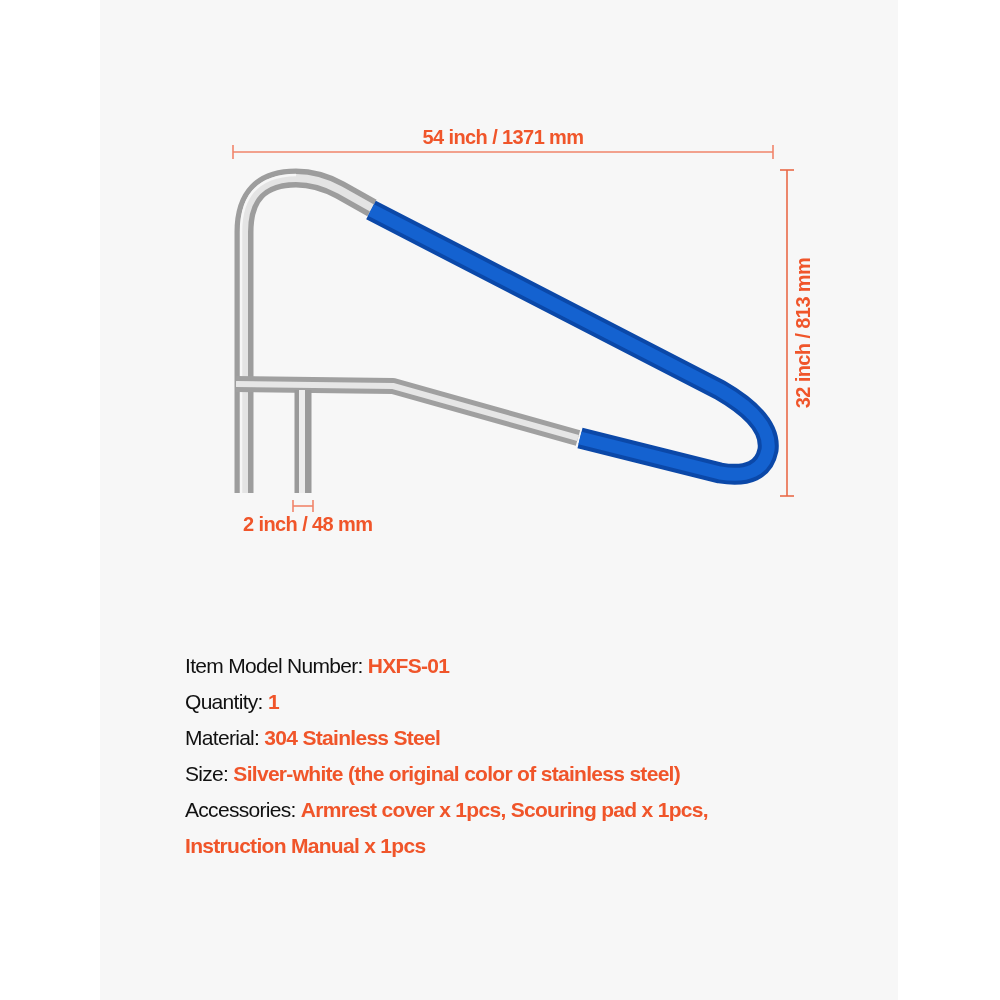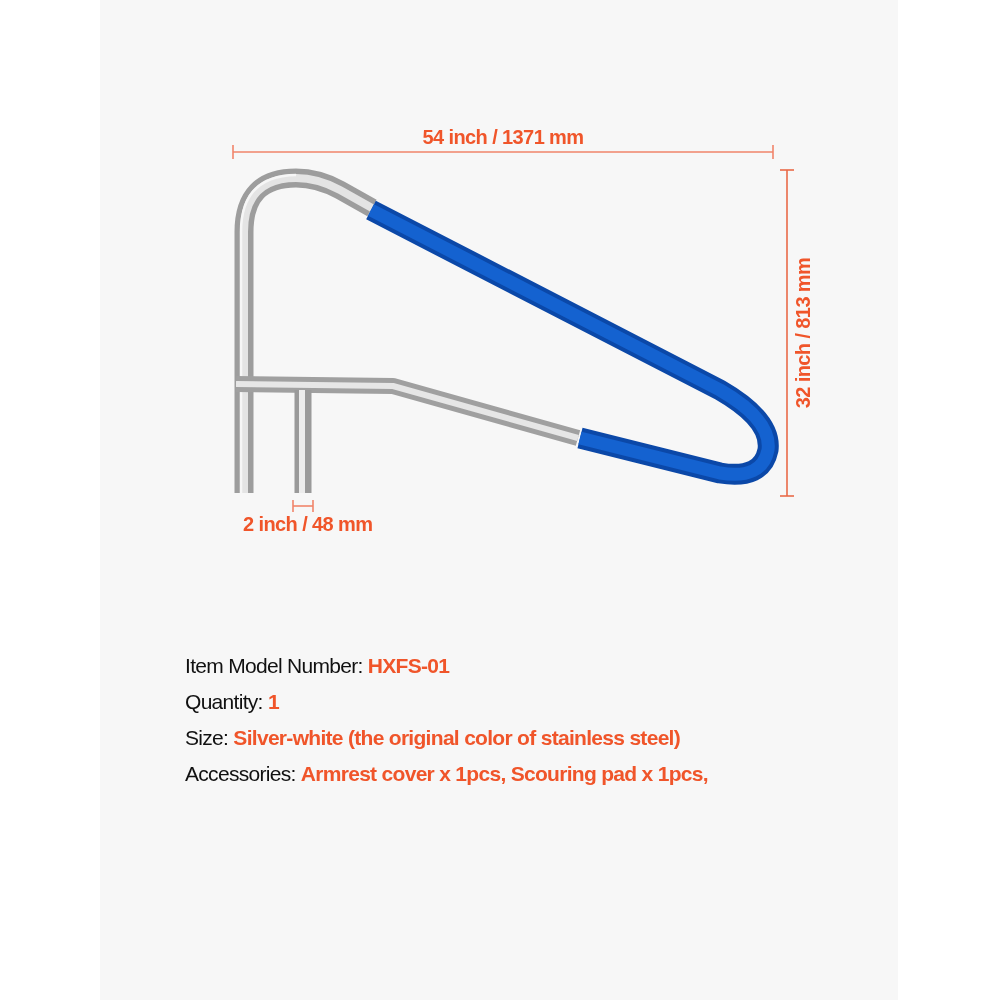--- a/index.html
+++ b/index.html
@@ -138,18 +138,24 @@
 <div class="dim-label dim-tube-label">2 inch / 48 mm</div>
 
 <div class="specs">
   <div class="spec-row">
     <span class="spec-label">Item Model Number: </span><span class="spec-value">HXFS-01</span>
   </div>
   <div class="spec-row">
     <span class="spec-label">Quantity: </span><span class="spec-value">1</span>
   </div>
   <div class="spec-row">
+    <span class="spec-label">Material: </span><span class="spec-value">304 Stainless Steel</span>
+  </div>
+  <div class="spec-row">
     <span class="spec-label">Size: </span><span class="spec-value">Silver-white (the original color of stainless steel)</span>
   </div>
   <div class="spec-row">
     <span class="spec-label">Accessories: </span><span class="spec-value">Armrest cover x 1pcs, Scouring pad x 1pcs,</span>
   </div>
+  <div class="spec-row">
+    <span class="spec-value">Instruction Manual x 1pcs</span>
+  </div>
 </div>
 
 </body></html>

